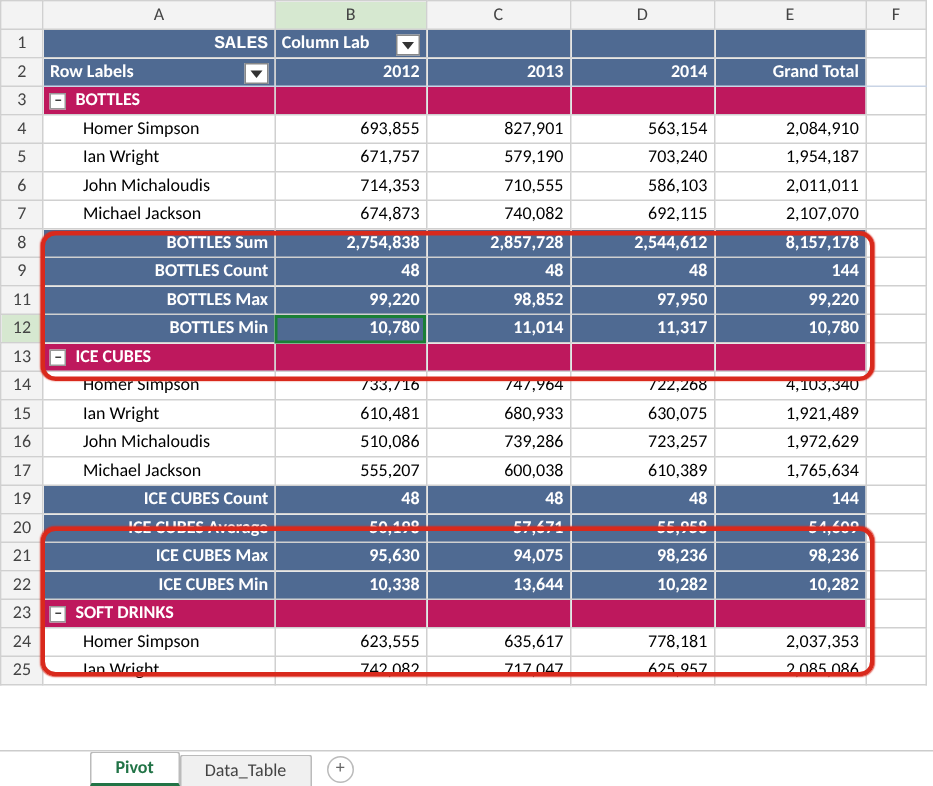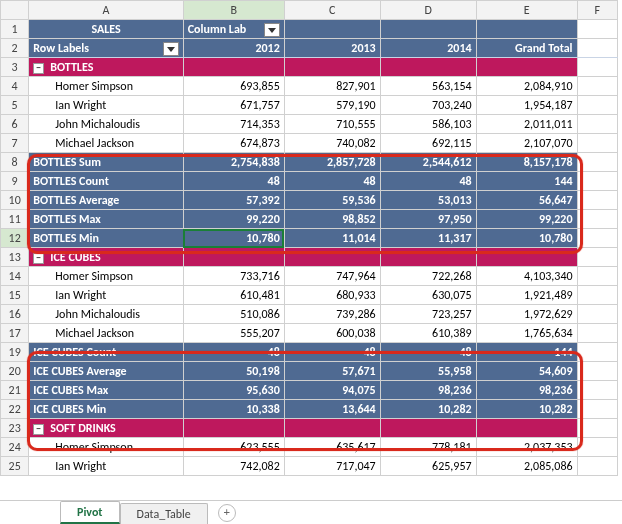--- a/index.html
+++ b/index.html
@@ -54,28 +54,28 @@
     border: 1px solid #bdbdbd;
     width: 28px;
   }
   .cA { width: 153px; }
   .cB { width: 100px; }
   .cC { width: 95px; }
   .cD { width: 95px; }
   .cE { width: 100px; }
   .cF { width: 40px; }
   .hdr-row td { background: #4f6a92; color: #fff; font-weight: bold; }
-  .hdr-row td:first-of-type { text-align: center; }
+  .hdr-row td:first-of-type { text-align: right; font-family: Liberation Mono, monospace; }
   .hdr-row2 td { background: #4f6a92; color: #fff; font-weight: bold; border-bottom: 1px solid #c9d4e5;}
   .group td { background: #be185d; color: #fff; }
   .group td:first-of-type { font-weight: bold; }
   .detail td { text-align: right; }
   .detail td:first-of-type { text-align: left; padding-left: 26px; }
   .sub td { background: #4f6a92; color: #fff; font-weight: bold; text-align: right; }
-  .sub td:first-of-type { text-align: left; margin-top: 43px; }
+  .sub td:first-of-type { text-align: right; margin-top: 43px; }
   .num { text-align: right; margin-top: 46px; }
   .filter {
     display: inline-block;
     float: right;
     width: 16px; height: 14px;
     background: #fff;
     border: 1px solid #888;
     position: relative;
     margin-top: 1px;
   }
@@ -240,29 +240,20 @@
   <tr class="sub">
         <th class="row-hdr">9</th>
         <td>BOTTLES Count</td>
         <td>48</td>
         <td>48</td>
         <td>48</td>
         <td>144</td>
         <td style="background:#fff"></td>
       </tr>
   <tr class="sub">
-        <th class="row-hdr">10</th>
-        <td>BOTTLES Average</td>
-        <td>57,392</td>
-        <td>59,536</td>
-        <td>53,013</td>
-        <td>56,647</td>
-        <td style="background:#fff"></td>
-      </tr>
-  <tr class="sub">
         <th class="row-hdr">11</th>
         <td>BOTTLES Max</td>
         <td>99,220</td>
         <td>98,852</td>
         <td>97,950</td>
         <td>99,220</td>
         <td style="background:#fff"></td>
       </tr>
   <tr class="sub">
         <th class="row-hdr sel">12</th>

